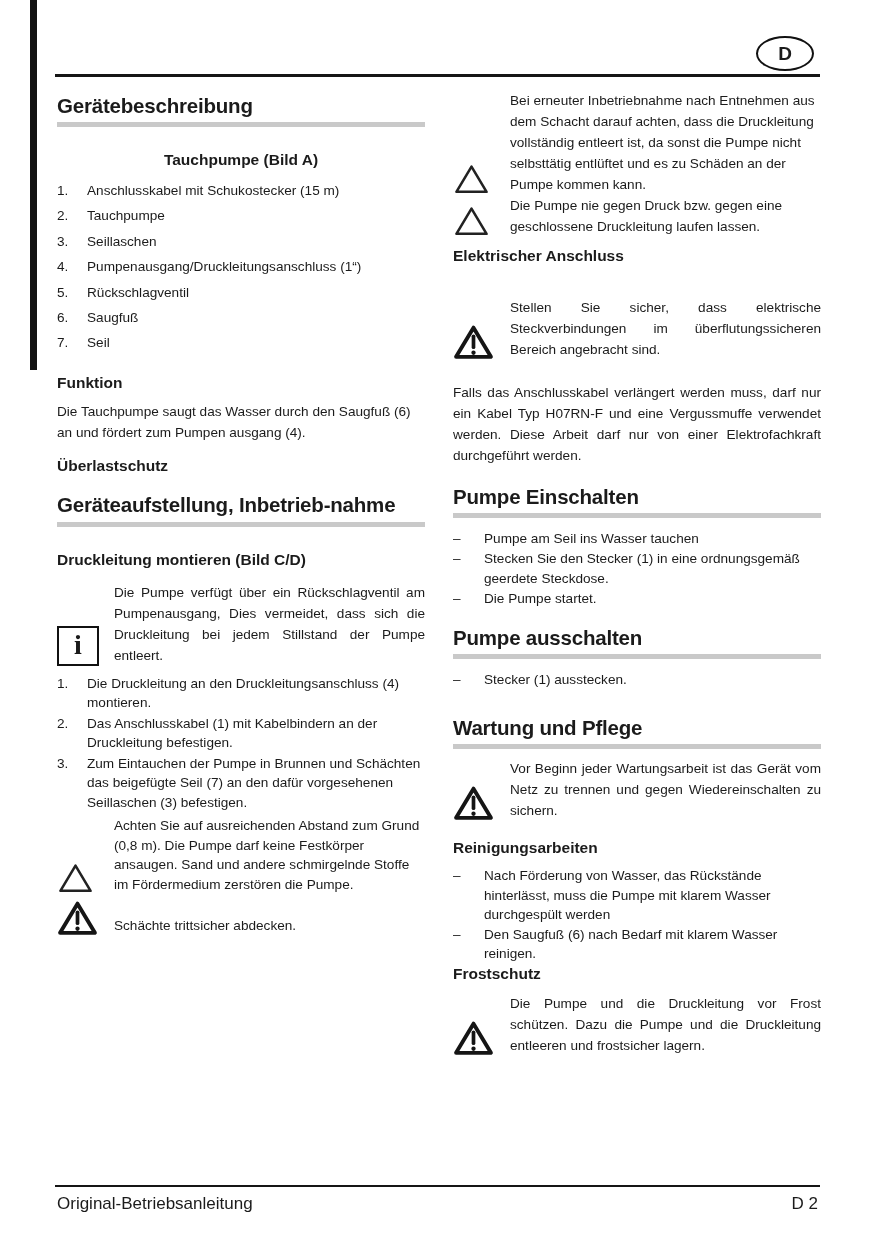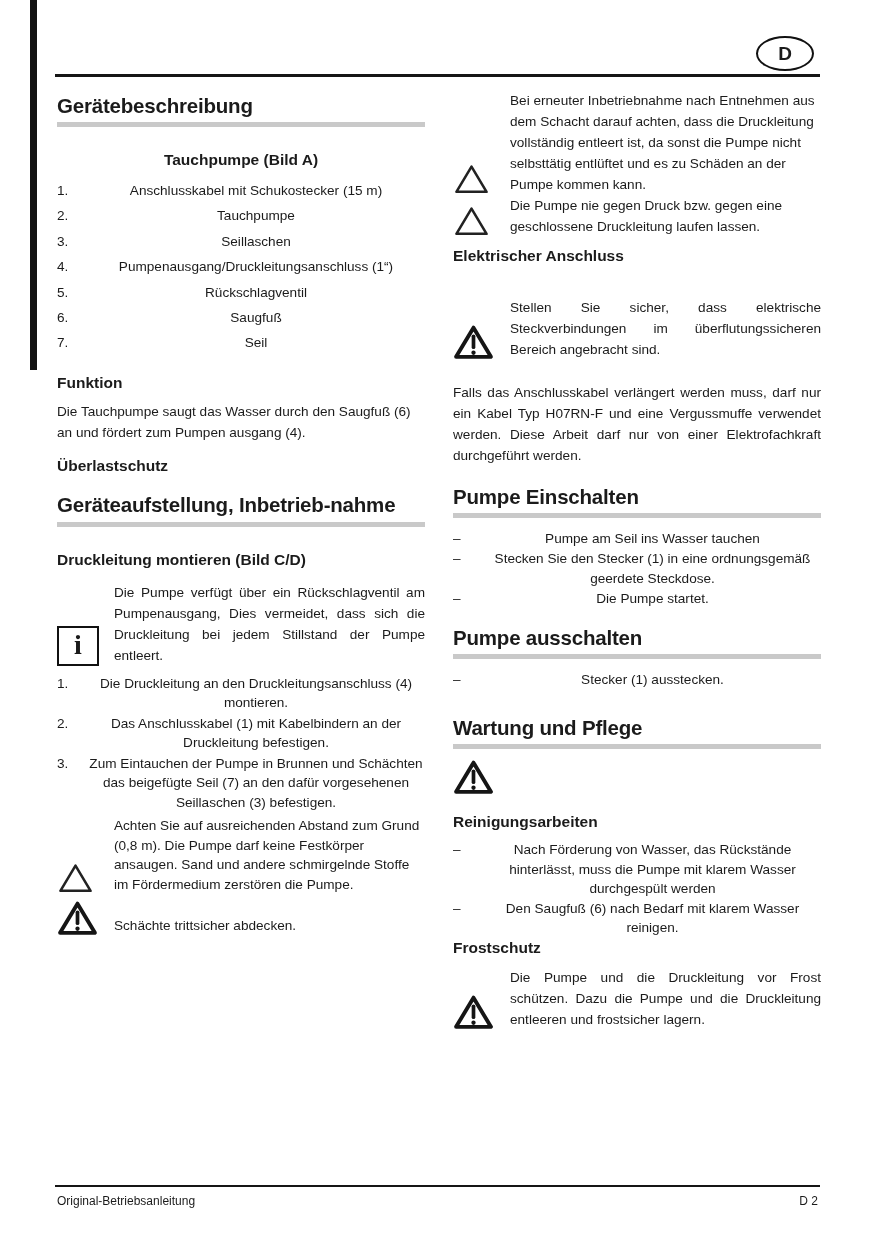--- a/index.html
+++ b/index.html
@@ -5,32 +5,32 @@
   html,body{margin:0;padding:0;background:#ffffff;}
   .page{position:relative;width:875px;height:1240px;background:#ffffff;
         font-family:"Liberation Sans",sans-serif;color:#1b1b1b;overflow:hidden;}
   .scan-strip{position:absolute;left:30px;top:0;width:7px;height:370px;background:#121212;}
   .lang-badge{position:absolute;left:756px;top:36px;width:54px;height:31px;
         border:2.5px solid #111;border-radius:50%;display:flex;align-items:center;
         justify-content:center;font-weight:bold;font-size:19px;}
   .top-rule{position:absolute;left:55px;top:74px;width:765px;height:2.5px;background:#151515;}
   .footer-rule{position:absolute;left:55px;top:1185px;width:765px;height:2px;background:#151515;}
   .footer{position:absolute;left:57px;top:1194px;width:761px;display:flex;
-        justify-content:space-between;font-size:12px;}
+        justify-content:space-between;font-size:17px;}
   .col{position:absolute;top:88px;width:368px;font-size:13.6px;line-height:21px;}
   .col-left{left:57px;}
   .col-right{left:453px;}
   h1{font-size:20.5px;line-height:26px;font-weight:bold;margin:0;letter-spacing:-0.2px;}
   h2{font-size:15.5px;line-height:19px;font-weight:bold;margin:0;}
   p{margin:0;}
   .hbar{height:5px;background:#c9c9c9;margin-top:3px;}
   .row{display:flex;align-items:flex-start;}
   .num{flex:none;width:30px;}
   .marker{flex:none;width:31px;}
-  .itxt{flex:1;text-align:center;}
+  .itxt{flex:1;}
   .numlist{margin-top:9px;}
   .numlist .row{line-height:25.4px;}
   .steps{margin-top:8px;line-height:19.5px;}
   .steps .row{margin-bottom:1px;}
   .dashlist{line-height:20px;}
   .warn{display:flex;align-items:flex-end;}
   .icon-cell{flex:none;width:57px;padding-top:1px;}
   .just{text-align:justify;}
   .tight{line-height:19.5px;}
   .info-icon{display:inline-flex;width:38px;height:36px;border:2.5px solid #111;
@@ -213,20 +213,21 @@
     <div class="hbar"></div>
 
     <div class="warn" style="margin-top:9px;">
       <span class="icon-cell">
         <svg width="41" height="36" viewBox="0 0 40 35">
           <path d="M20 3.5 L37 32 H3 Z" fill="none" stroke="#151515" stroke-width="3.8" stroke-linejoin="round"></path>
           <path d="M20 12 L20 22.5" stroke="#151515" stroke-width="3.6" stroke-linecap="round"></path>
           <circle cx="20" cy="28" r="2.1" fill="#151515"></circle>
         </svg>
       </span>
+      <p class="just">Vor Beginn jeder Wartungsarbeit ist das Gerät vom Netz zu trennen und gegen Wiedereinschalten zu sichern.</p>
     </div>
 
     <h2 style="margin-top:17px;">Reinigungsarbeiten</h2>
 
     <div class="dashlist tight" style="margin-top:9px;">
       <div class="row">
           <span class="marker">–</span>
           <span class="itxt">Nach Förderung von Wasser, das Rückstände hinterlässt, muss die Pumpe mit klarem Wasser durchgespült werden</span>
         </div>
       <div class="row">

